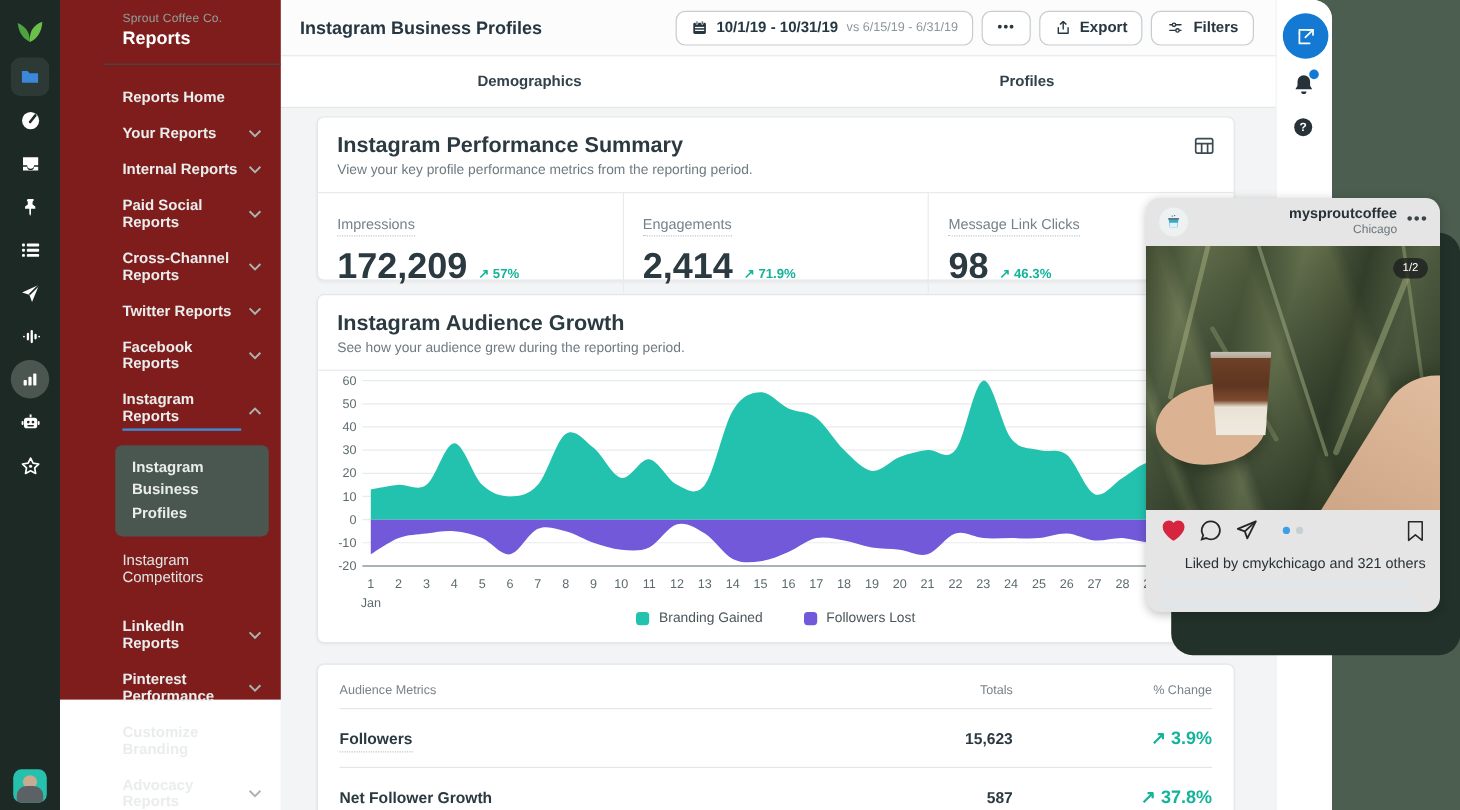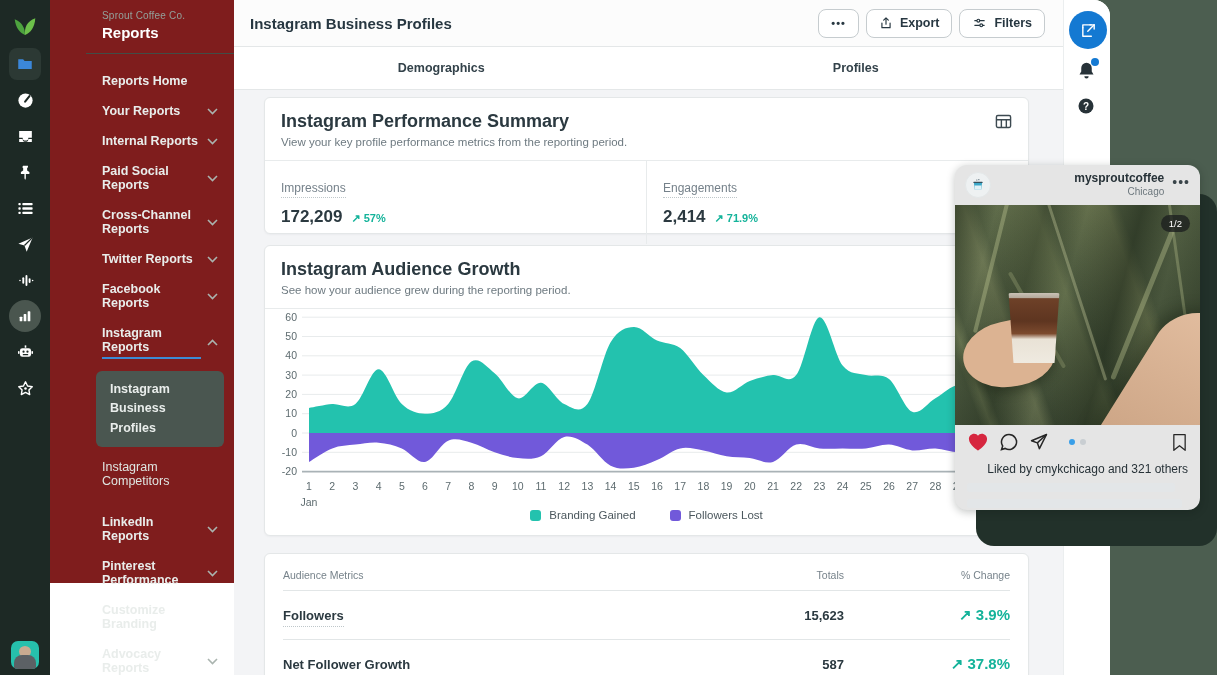--- a/index.html
+++ b/index.html
@@ -53,21 +53,21 @@
   .card-sub { font-size:11.5px; color:#6e7a81; margin-top:4px; }
   .card-head .head-icon { position:absolute; right:16px; top:16px; cursor:pointer; }
 
   
   #card-summary { top:7px; height:137px; }
   .metrics-row { display:flex; height:83px; }
   .metric { flex:1; padding:17px 16px; border-right:1px solid #e8ebec; }
   .metric:last-child { border-right:none; }
   .metric-label { display:inline-block; font-size:12px; color:#75818a; border-bottom:1px dotted #bfc7ca; padding-bottom:2px; }
   .metric-line { margin-top:9px; display:flex; align-items:baseline; gap:9px; }
-  .metric-value { font-size:17px; font-weight:bold; color:#2b3940; }
+  .metric-value { font-size:30px; font-weight:bold; color:#2b3940; }
   .delta { font-size:11px; font-weight:bold; color:#14b39a; }
 
   
   #card-growth { top:155px; height:291px; }
   #growth-chart { display:block; margin:4px 10px 0; }
   .legend { display:flex; justify-content:center; gap:34px; margin-top:-4px; }
   .legend-item { display:flex; align-items:center; gap:8px; font-size:11.5px; color:#4b575d; }
   .legend-dot { width:11px; height:11px; border-radius:3px; }
   .dot-gained { background:#23c2ae; }
   .dot-lost { background:#7159da; }
@@ -294,20 +294,31 @@
           </svg>
         </div>
     </div>
   </div>
 
   <div class="main">
     <div class="topbar">
       <div class="page-title">Instagram Business Profiles</div>
       <div class="top-actions">
         <button class="btn">
+          <svg width="14" height="14" viewBox="0 0 24 24" fill="#273741">
+              <rect x="3" y="5" width="18" height="16" rx="2"></rect>
+              <rect x="7" y="2.5" width="2.4" height="5" rx="1" fill="#273741" stroke="#fff"></rect>
+              <rect x="14.6" y="2.5" width="2.4" height="5" rx="1" stroke="#fff"></rect>
+              <rect x="5.5" y="11" width="13" height="1.8" fill="#fff"></rect>
+              <rect x="5.5" y="15" width="13" height="1.8" fill="#fff"></rect>
+            </svg>
+          <span>10/1/19 - 10/31/19</span>
+          <span class="sub">vs 6/15/19 - 6/31/19</span>
+        </button>
+        <button class="btn">
             <span style="font-size:11px;letter-spacing:1px;">•••</span>
           </button>
         <button class="btn">
           <svg width="14" height="14" viewBox="0 0 24 24" fill="none" stroke="#273741" stroke-width="2" stroke-linecap="round" stroke-linejoin="round">
               <path d="M12 14V4"></path>
               <path d="M8 7l4-3.5L16 7"></path>
               <path d="M5 12v8h14v-8"></path>
             </svg>
           <span>Export</span>
         </button>
@@ -347,20 +358,27 @@
             <div class="metric-line">
                 <span class="metric-value">172,209</span>
                 <span class="delta">↗ 57%</span>
               </div>
           </div>
           <div class="metric">
             <span class="metric-label">Engagements</span>
             <div class="metric-line">
                 <span class="metric-value">2,414</span>
                 <span class="delta">↗ 71.9%</span>
+              </div>
+          </div>
+          <div class="metric">
+            <span class="metric-label">Message Link Clicks</span>
+            <div class="metric-line">
+                <span class="metric-value">98</span>
+                <span class="delta">↗ 46.3%</span>
               </div>
           </div>
         </div>
       </div>
 
       <div class="card" id="card-growth">
         <div class="card-head">
           <div class="card-title">Instagram Audience Growth</div>
           <div class="card-sub">See how your audience grew during the reporting period.</div>
         </div>

